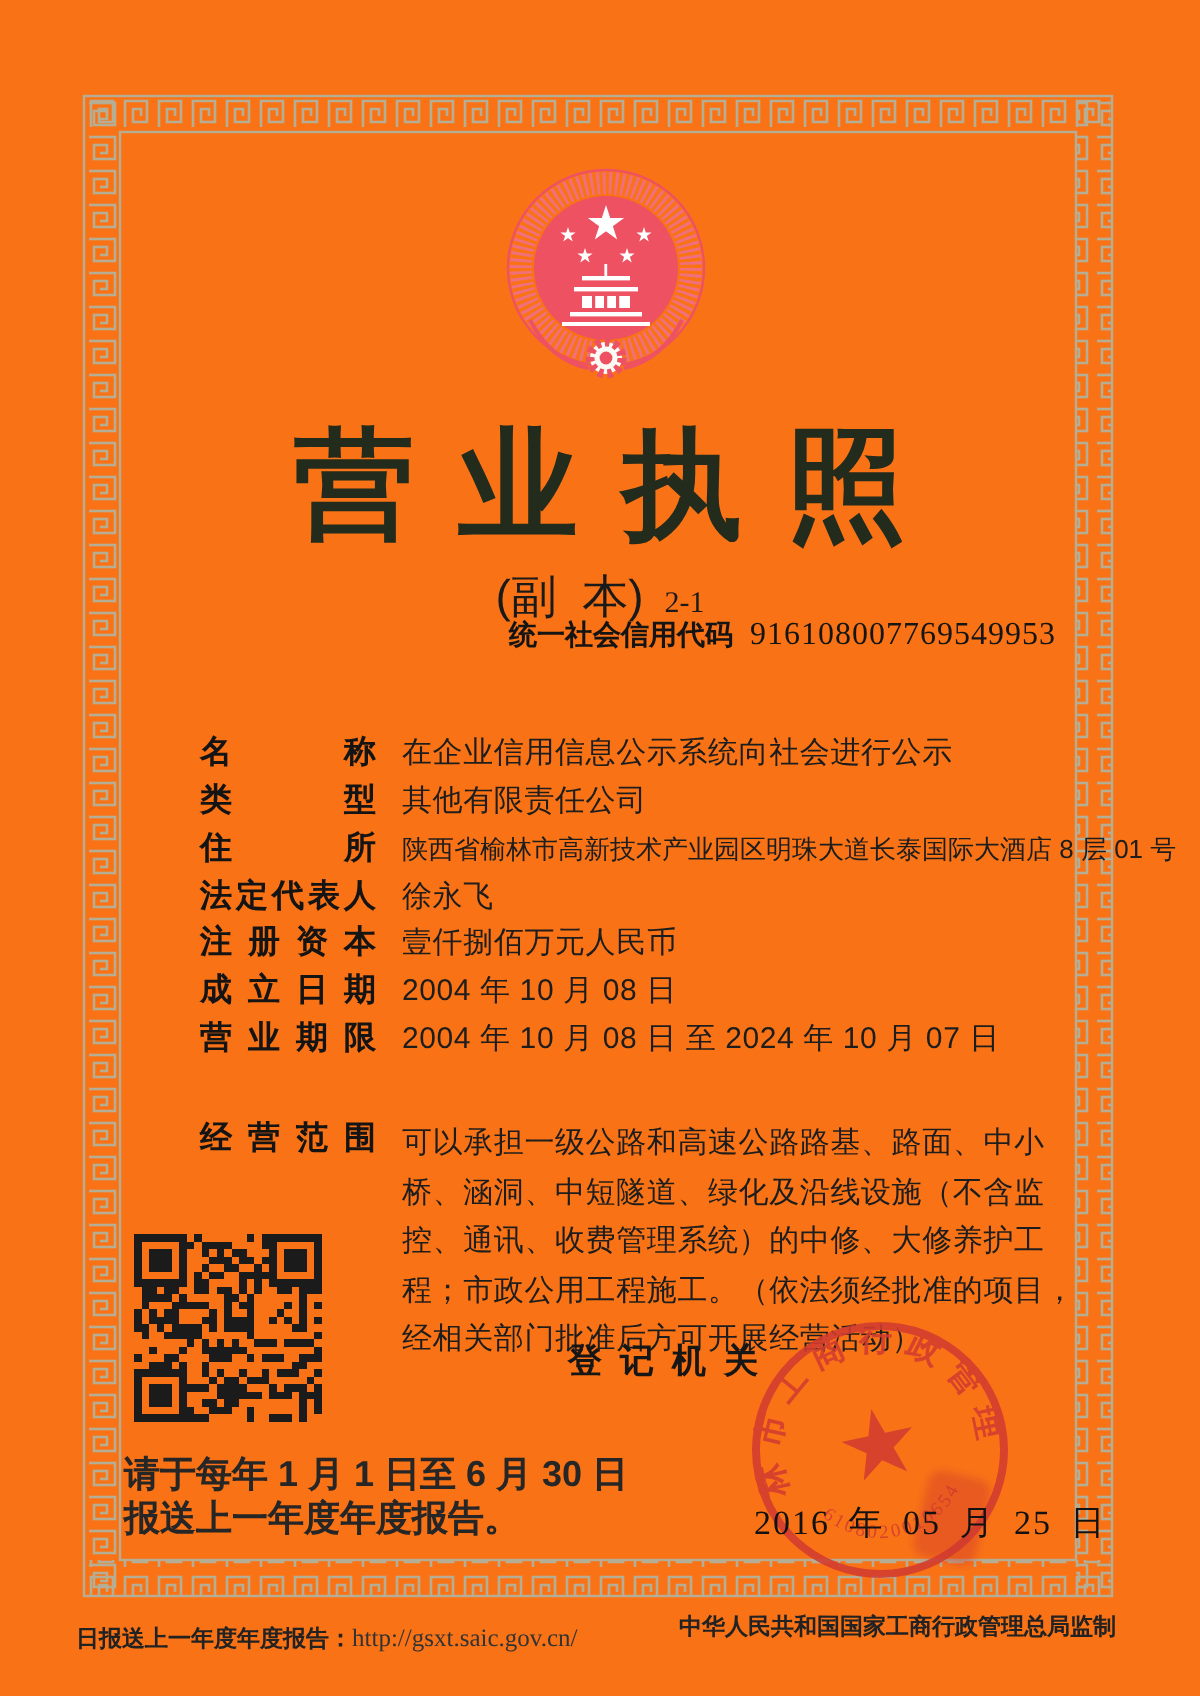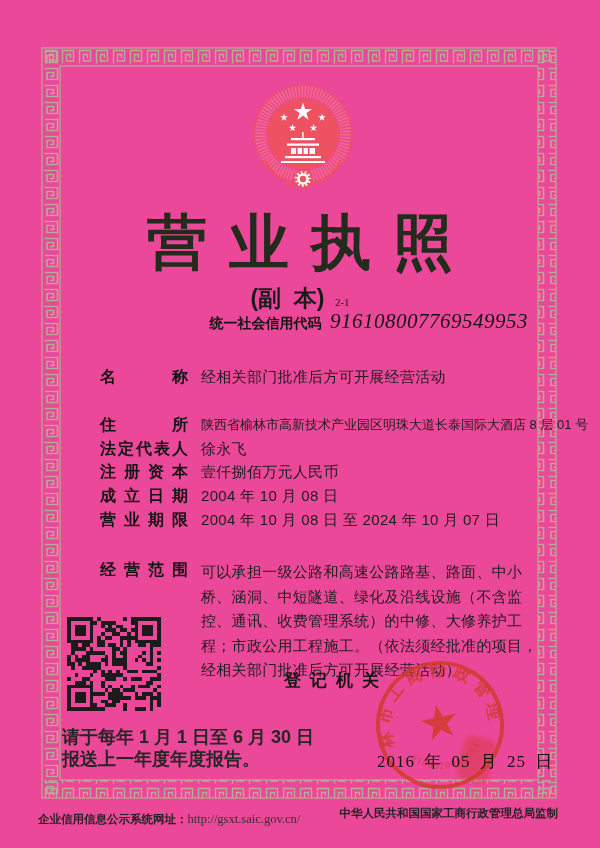--- a/index.html
+++ b/index.html
@@ -1,30 +1,30 @@
 <!DOCTYPE html>
 <html><head>
 <meta charset="utf-8">
 <style>
   html,body{margin:0;padding:0;background:#e8e6e0;}
-  .page{position:relative;width:600px;height:848px;background:#ec4899;
+  .page{position:relative;width:600px;height:848px;background:#f97316;
         font-family:"Liberation Sans",sans-serif;overflow:hidden;margin:0 auto;}
   .frame-svg{position:absolute;left:0;top:0;z-index:0;}
 
   .emblem{position:absolute;left:251px;top:82px;z-index:1;}
 
   .title{position:absolute;top:203px;left:0;width:600px;text-align:center;
          font-size:60px;font-weight:700;color:#222b1c;letter-spacing:22px;text-indent:22px;z-index:1;}
   .subtitle-row{position:absolute;top:283px;left:0;width:600px;text-align:center;z-index:1;}
-  .subtitle{font-size:23px;font-weight:700;color:#1a1a1a;white-space:pre;}
-  .copy-num{font-size:11px;font-family:"Liberation Serif",serif;color:#1a1a1a;margin-left:6px;}
+  .subtitle{font-size:23px;font-weight:400;color:#1a1a1a;white-space:pre;}
+  .copy-num{font-size:15px;font-family:"Liberation Serif",serif;color:#1a1a1a;margin-left:6px;}
 
   .credit{position:absolute;top:309px;right:72px;z-index:1;white-space:nowrap;}
   .credit-label{font-size:14px;font-weight:700;color:#141414;}
-  .credit-code{font-size:21px;font-family:"Liberation Serif",serif;color:#151515;margin-left:4px;letter-spacing:.5px;font-style:italic;}
+  .credit-code{font-size:16px;font-family:"Liberation Serif",serif;color:#151515;margin-left:4px;letter-spacing:.5px;}
 
   .field-row{position:absolute;left:100px;display:flex;align-items:flex-start;z-index:1;}
   .field-label{display:inline-block;width:88px;min-width:88px;font-size:16px;font-weight:600;
                color:#141414;text-align:justify;text-align-last:justify;line-height:19px;}
   .field-value{margin-left:13px;font-size:15px;color:#1d1d1d;line-height:19px;letter-spacing:.3px;}
   .fr1{top:367px}.fr2{top:391px}.fr3{top:412px}.fr4{top:439px}
   .fr5{top:462px}.fr6{top:486px}.fr7{top:510px}.fr8{top:560px}
   .fr3 .field-label{transform:translateY(3px);}
   .fr3 .field-value{font-size:13px;padding-top:3px;letter-spacing:0;}
   .fr8 .field-value{width:340px;line-height:24.5px;}
@@ -115,21 +115,25 @@
     <span class="copy-num">2-1</span>
   </div>
 
   <div class="credit">
     <span class="credit-label">统一社会信用代码</span>
     <span class="credit-code">916108007769549953</span>
   </div>
 
   <div class="field-row fr1">
     <span class="field-label">名称</span>
-    <span class="field-value">经相关部门批准后方可开展经营活动</span>
+    <span class="field-value">在企业信用信息公示系统向社会进行公示</span>
+  </div>
+  <div class="field-row fr2">
+    <span class="field-label">类型</span>
+    <span class="field-value">其他有限责任公司</span>
   </div>
   <div class="field-row fr3">
     <span class="field-label">住所</span>
     <span class="field-value">陕西省榆林市高新技术产业园区明珠大道长泰国际大酒店 8 层 01 号</span>
   </div>
   <div class="field-row fr4">
     <span class="field-label">法定代表人</span>
     <span class="field-value">徐永飞</span>
   </div>
   <div class="field-row fr5">
@@ -487,17 +491,17 @@
       <text font-size="9.5" fill="#d23c30" letter-spacing="1.5" font-family="Liberation Serif,serif">
         <textPath href="#sealNumArc" startOffset="50%" text-anchor="middle">6108020010654</textPath>
       </text>
     </g>
   </svg>
   <div class="seal-smudge"></div>
 
   <div class="issue-date">2016 年 05 月 25 日</div>
 
   <div class="footer-left">
-    <span>企业信用信息公示系统网址：</span><span class="footer-url">http://gsxt.saic.gov.cn/</span>
+    <span>日报送上一年度年度报告：</span><span class="footer-url">http://gsxt.saic.gov.cn/</span>
   </div>
   <div class="footer-right">中华人民共和国国家工商行政管理总局监制</div>
 
 </div>
 
 </body></html>

